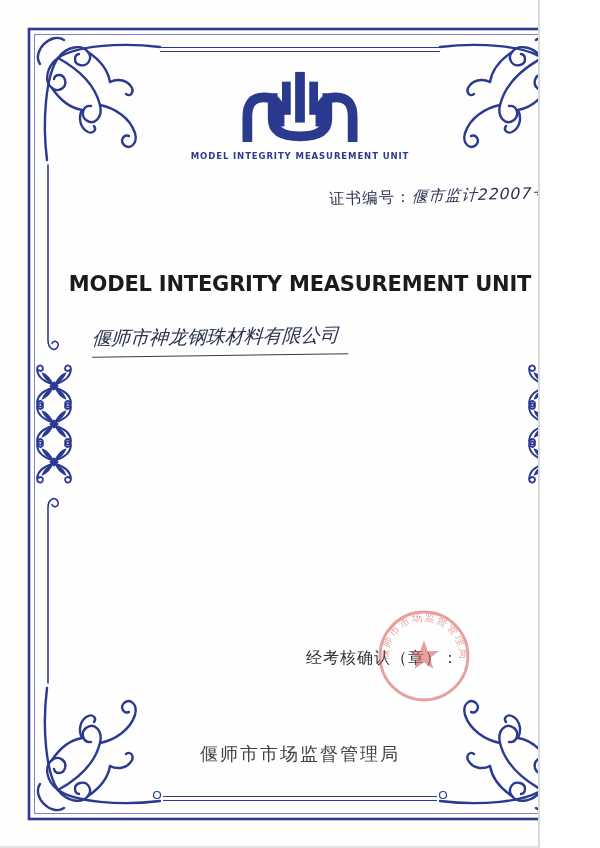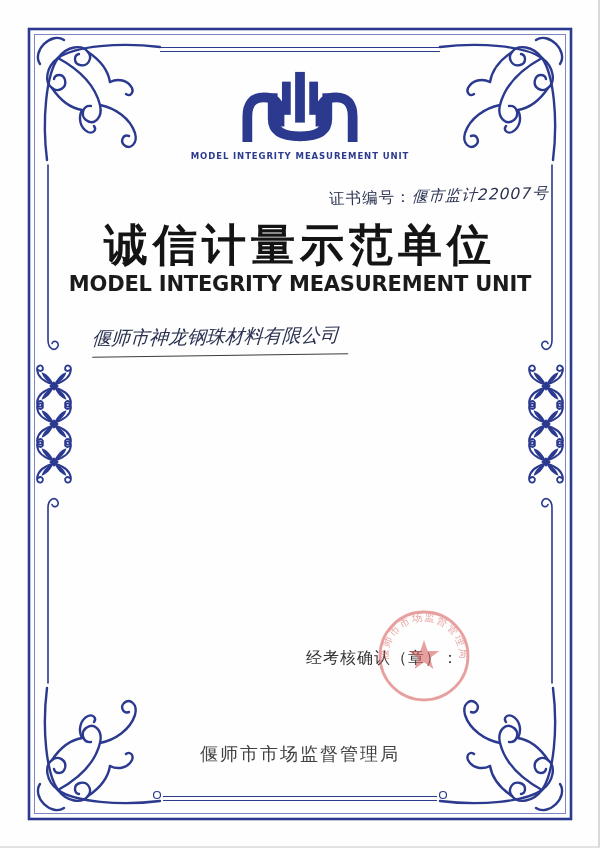--- a/index.html
+++ b/index.html
@@ -1,17 +1,17 @@
 <!DOCTYPE html>
 <html><head>
 <meta charset="utf-8">
 <style>
   html,body{margin:0;padding:0;background:#ffffff;}
   .page{
-    position:relative;width:600px;height:848px;background:#fefefe;overflow:hidden;
+    position:relative;width:540px;height:848px;background:#fefefe;overflow:hidden;
     font-family:"DejaVu Sans","Liberation Sans",sans-serif;
     border-right:2px solid #d9d9d9;border-bottom:2px solid #e2e2e2;box-sizing:border-box;
   }
   .deco{position:absolute;left:0;top:0;color:#2b3a8f;}
   .content{position:absolute;left:0;top:0;width:600px;height:848px;}
 
   .logo{position:absolute;top:68px;left:0;width:100%;text-align:center;color:#2b3a8f;}
   .logo-caption{margin-top:1px;font-size:8.5px;font-weight:bold;letter-spacing:0.9px;color:#2b3a8f;}
 
   .cert-no{
@@ -130,21 +130,20 @@
           <line x1="80" y1="14" x2="80" y2="48" stroke-width="9"></line>
         </g>
       </svg>
       <div class="logo-caption">MODEL INTEGRITY MEASUREMENT UNIT</div>
     </div>
 
     <div class="cert-no">
       <span>证书编号：</span><span class="hand">偃市监计22007号</span>
     </div>
 
-    <h1 class="title">诚信计量示范单位</h1>
     <div class="subtitle">MODEL INTEGRITY MEASUREMENT UNIT</div>
 
     <div class="company-line">
       <span class="hand">偃师市神龙钢珠材料有限公司</span>
     </div>
 
 
     <div class="issuer-row">
       <span>经考核确认（章）：</span>
     </div>

